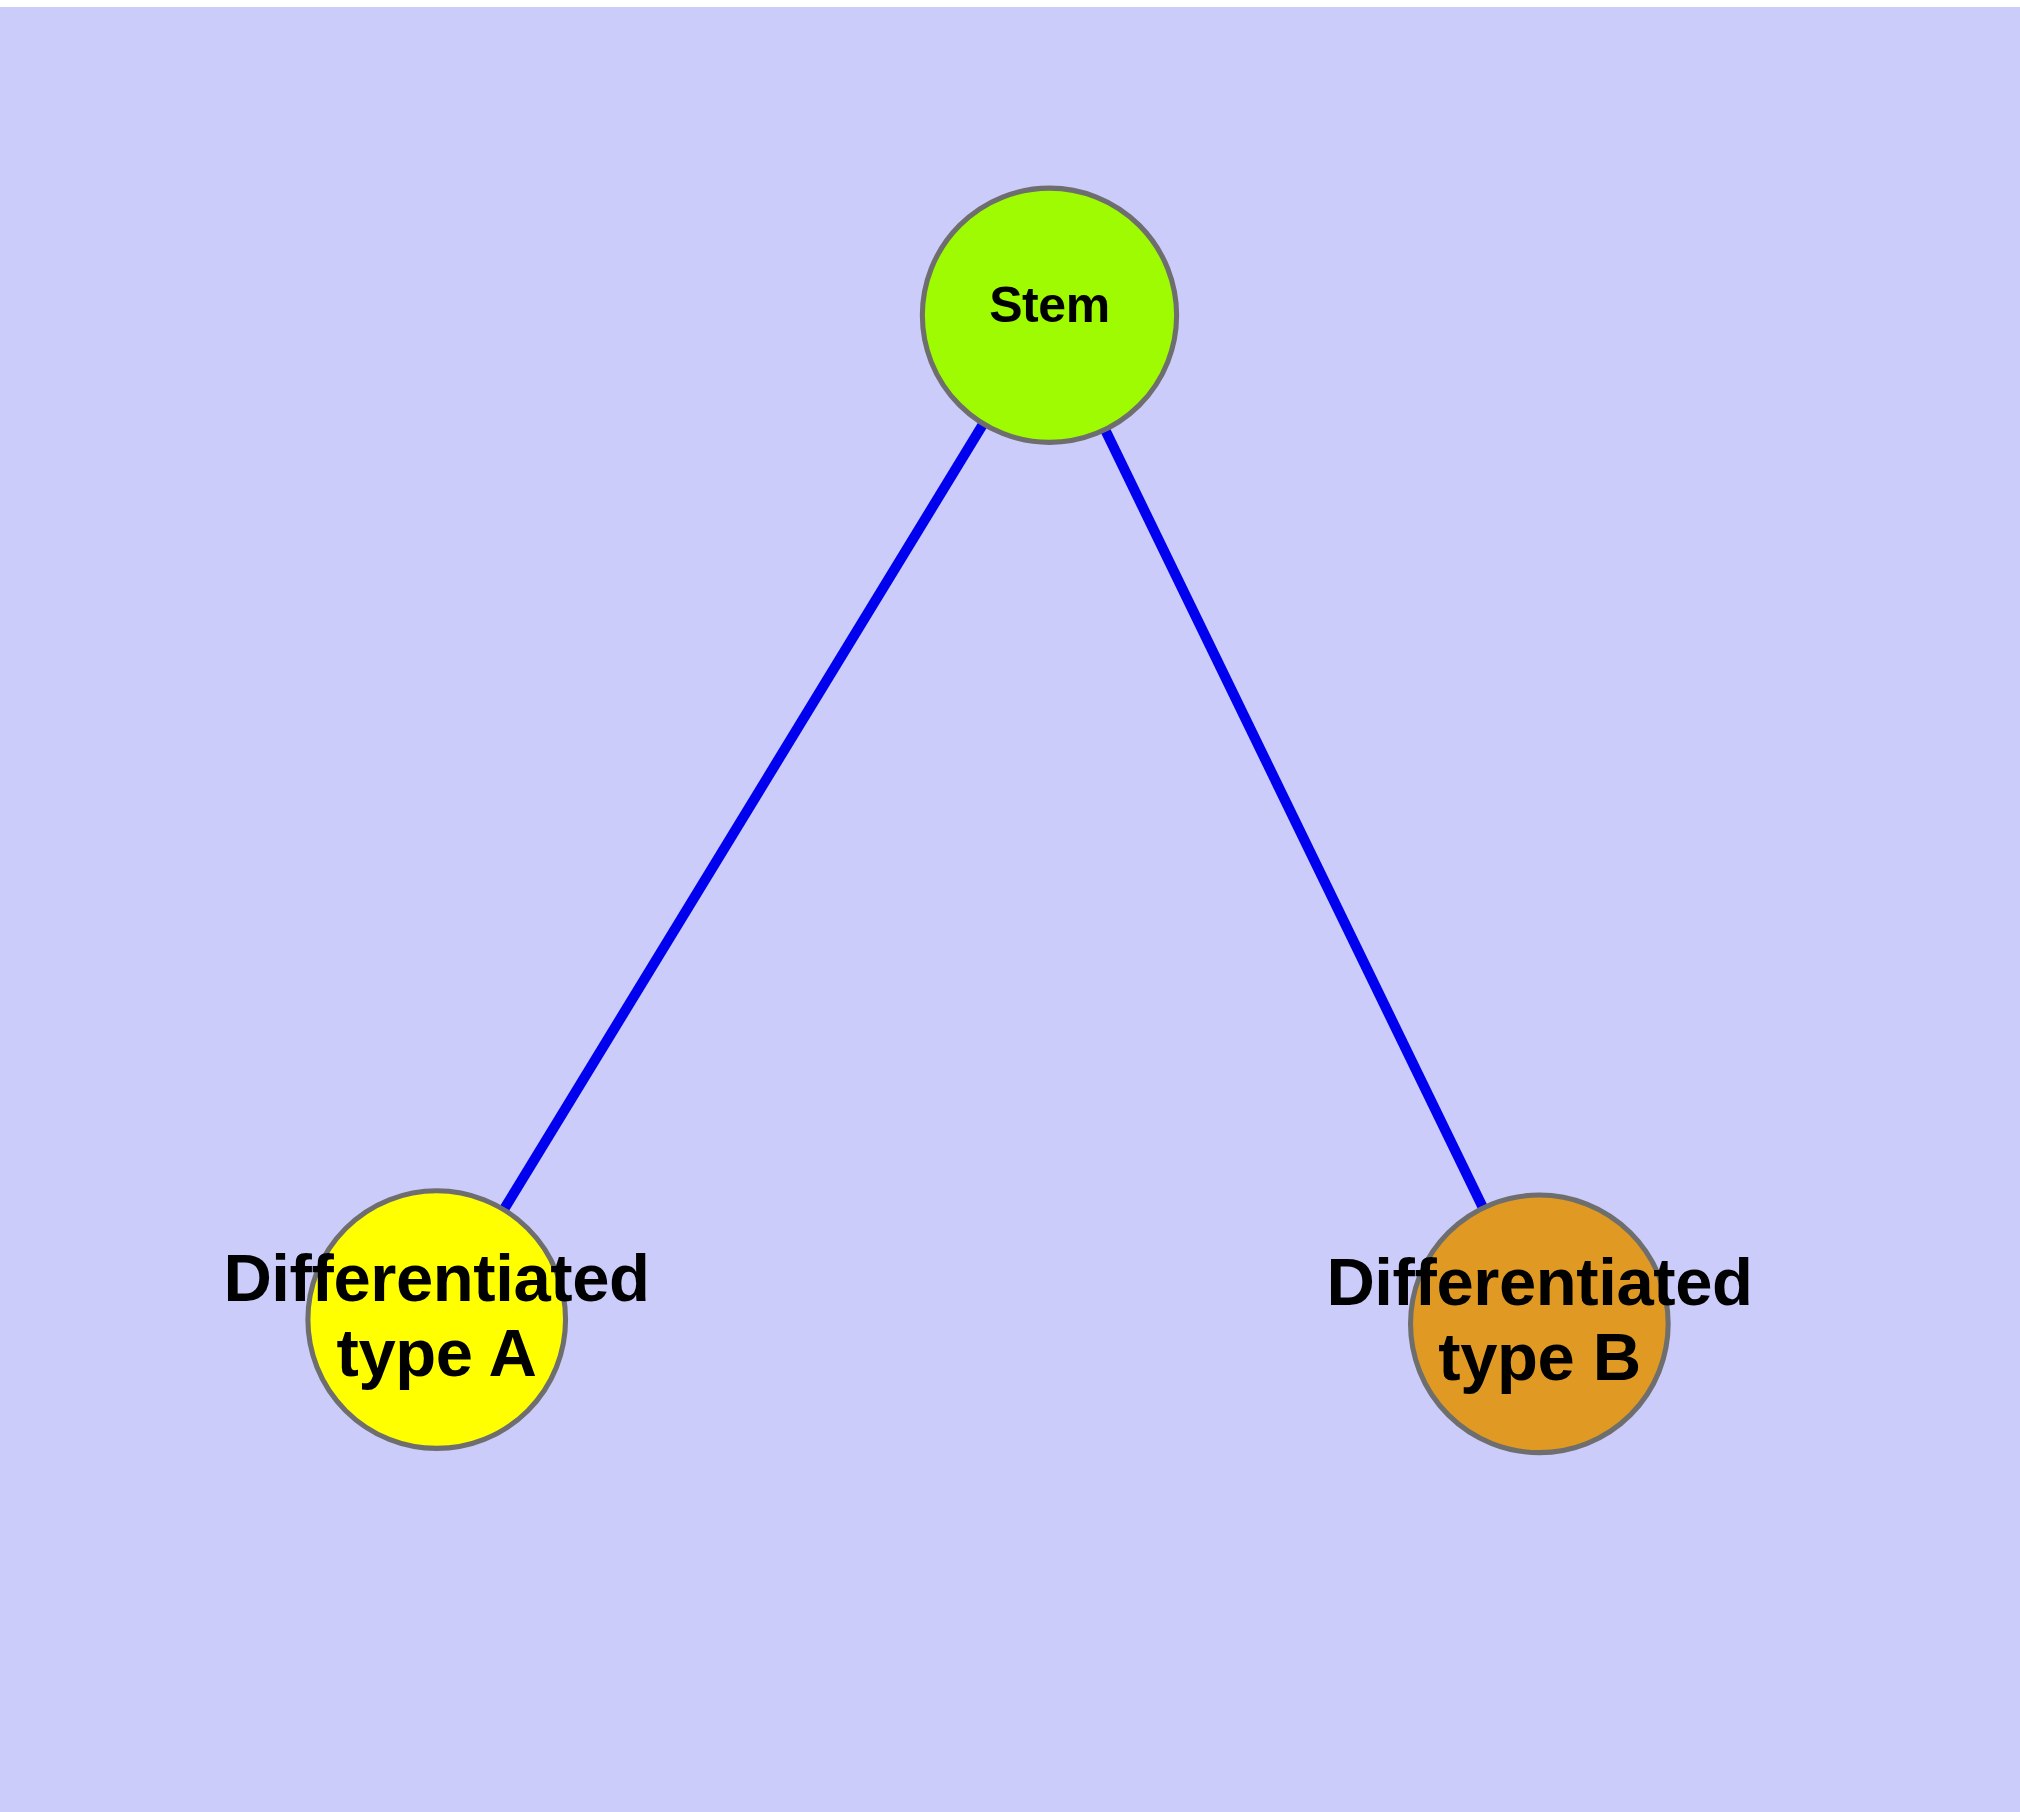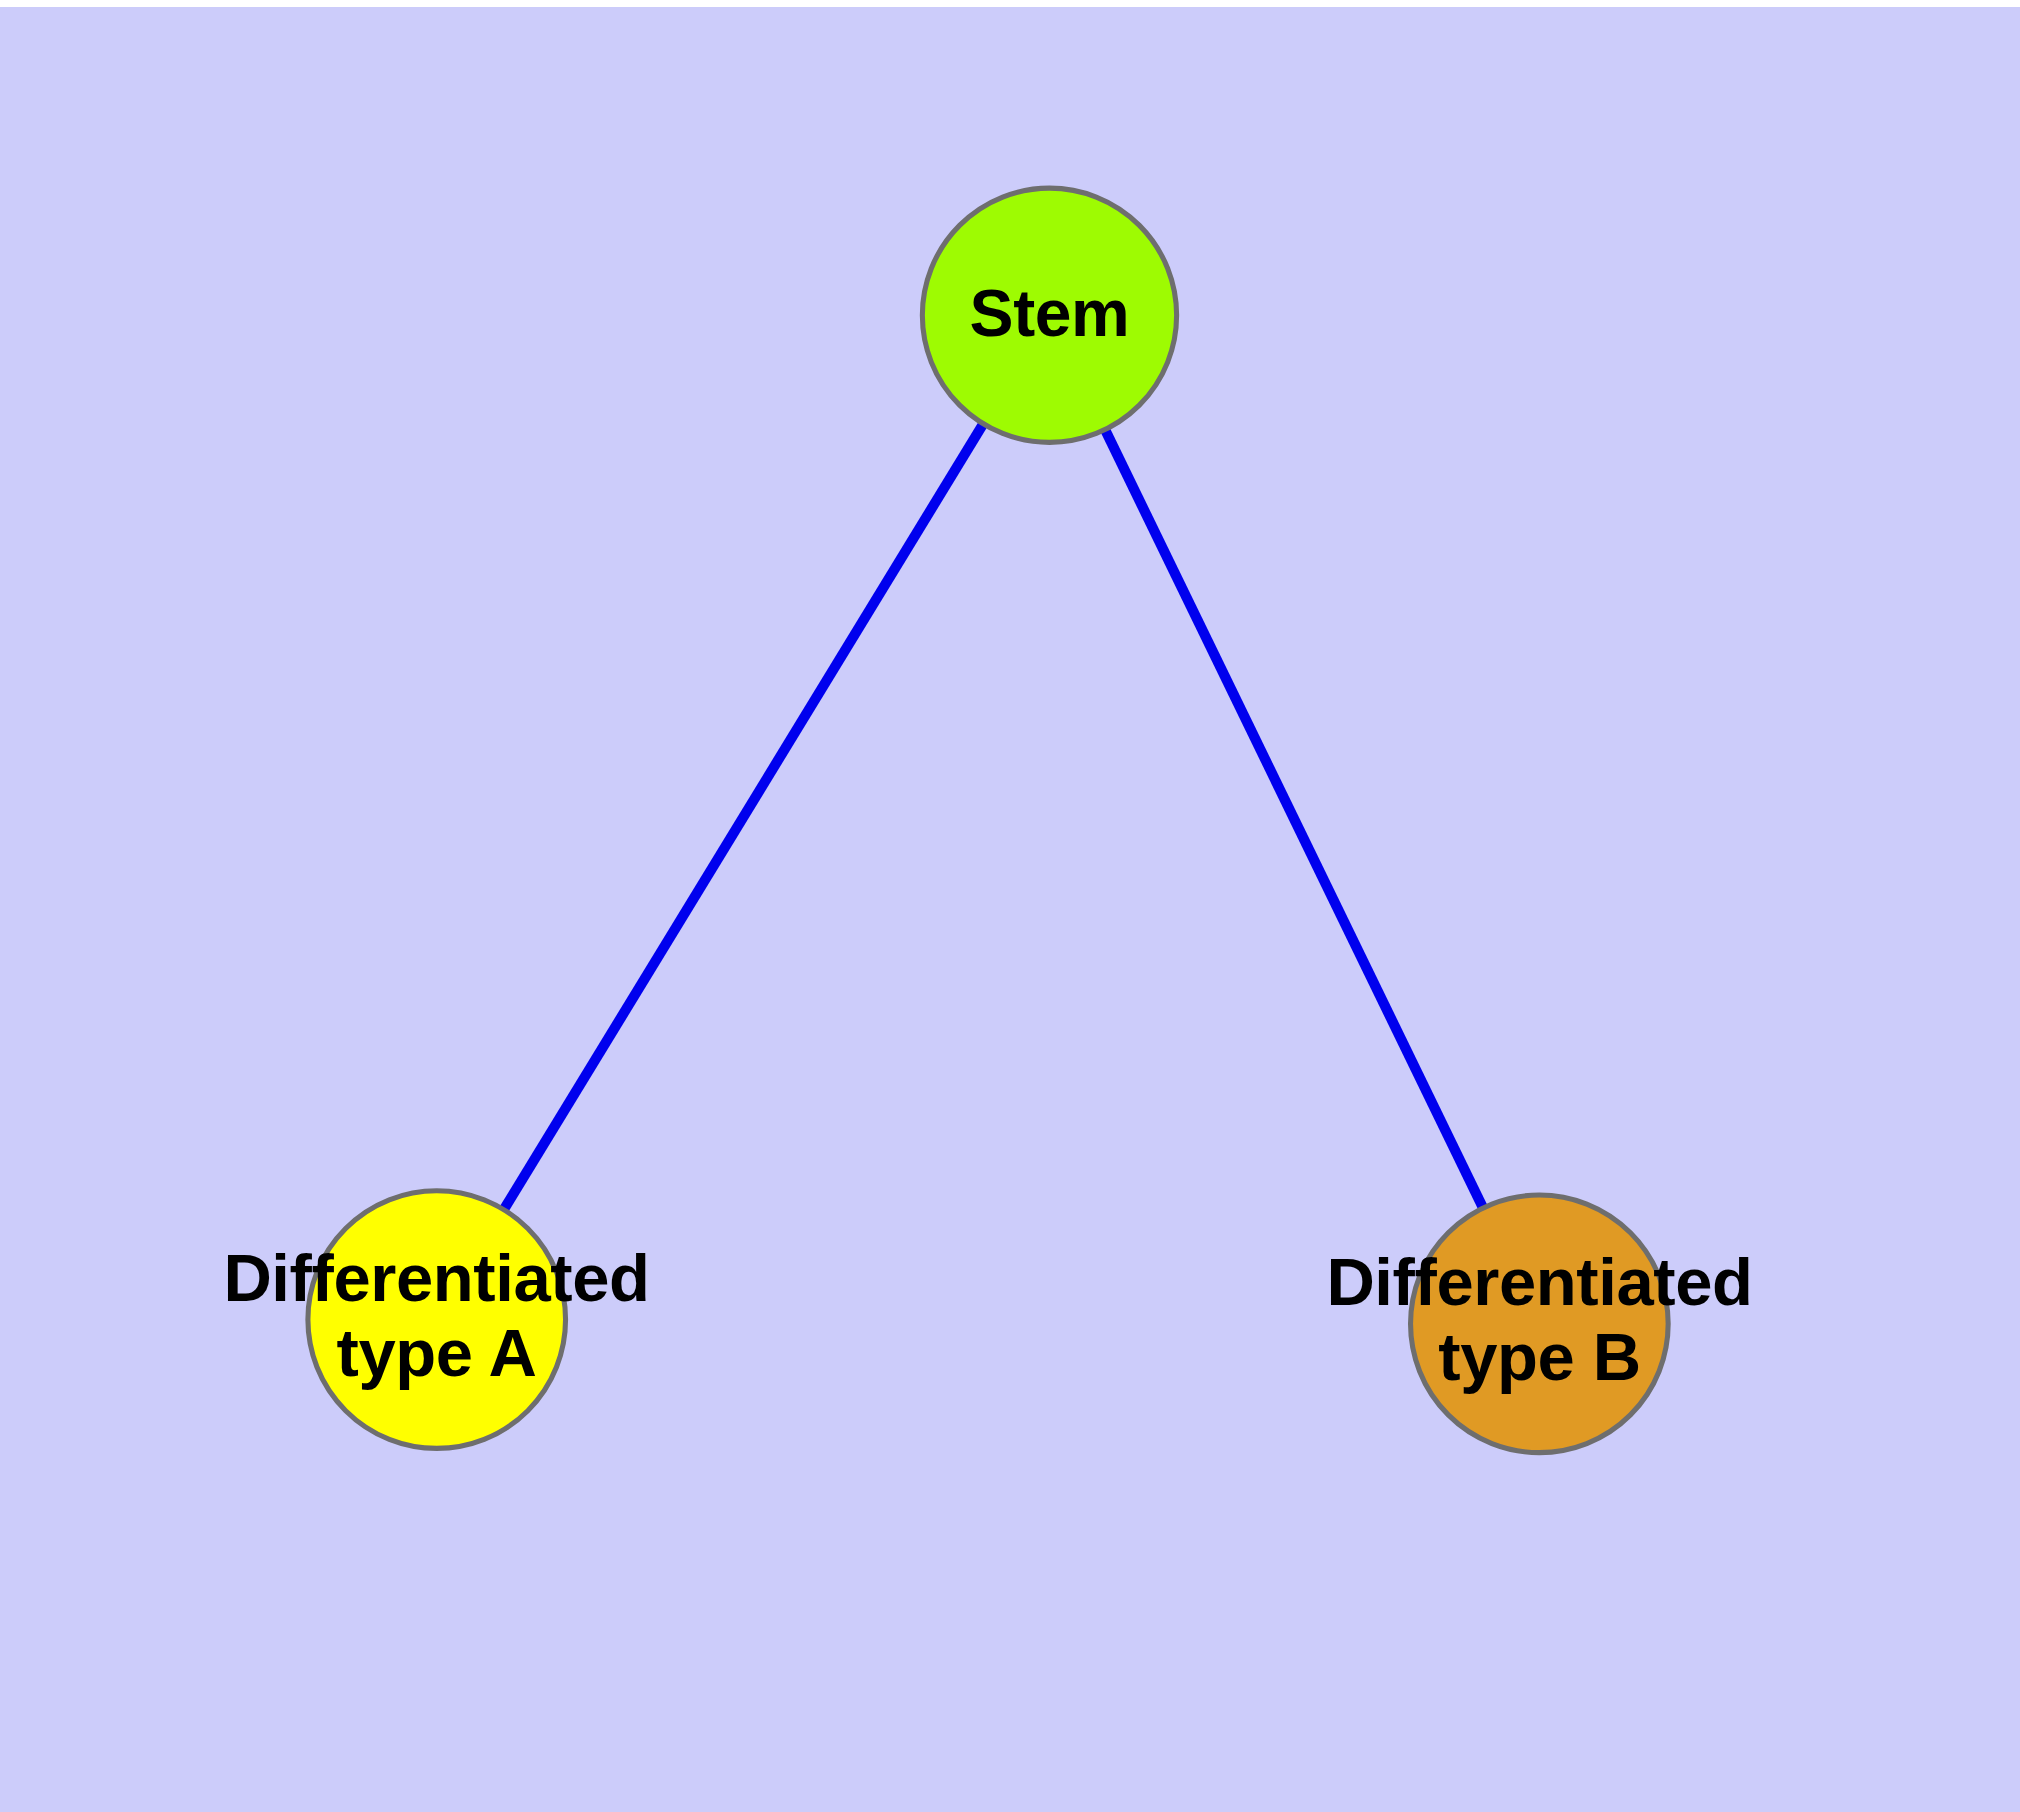--- a/index.html
+++ b/index.html
@@ -34,21 +34,21 @@
     position: absolute;
     text-align: center;
     font-weight: bold;
     color: #000000;
     white-space: pre;
     line-height: 1.12;
     letter-spacing: -0.4px;
     pointer-events: none;
   }
   .node-label.root {
-    font-size: 66px;
+    font-size: 50px;
   }
   .node-label.leaf {
     font-size: 67px;
   }
 </style>
 </head>
 <body>
 
 <div id="canvas">
 

